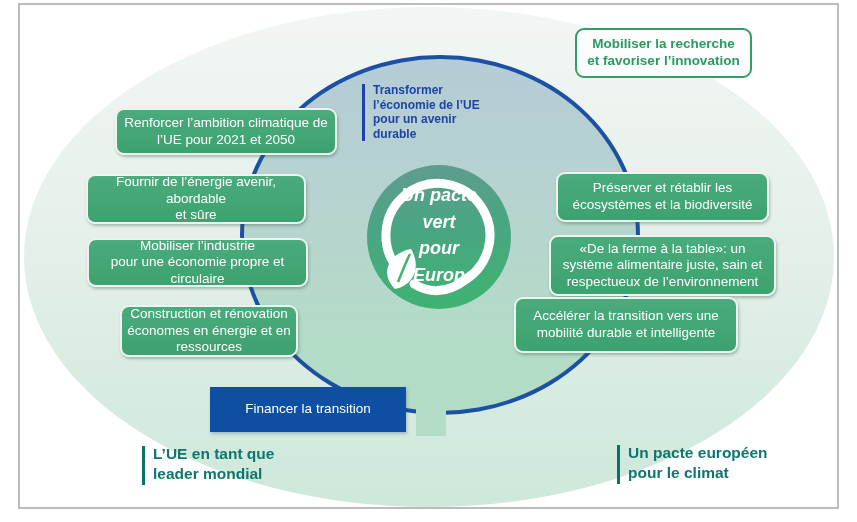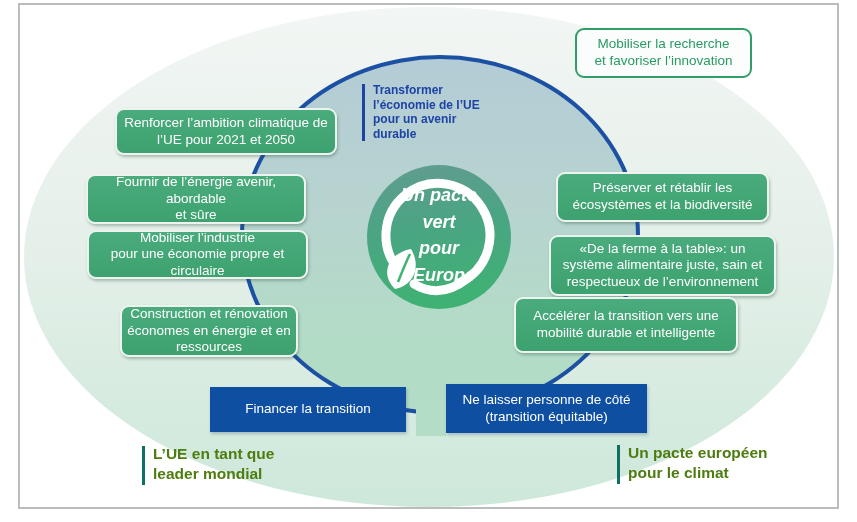--- a/index.html
+++ b/index.html
@@ -17,26 +17,26 @@
   .band{position:absolute;left:416px;top:398px;width:30px;height:38px;background:#b4ddc7;z-index:2;}
   .circle{position:absolute;left:367px;top:165px;width:144px;height:144px;border-radius:50%;
          background:linear-gradient(172deg,#629b91 0%,#4aa583 42%,#3db470 100%);z-index:3;}
   .circle svg{position:absolute;left:0;top:0;z-index:1;}
   .circle-label{position:relative;z-index:2;display:block;color:#ffffff;font-weight:bold;
          font-size:18px;line-height:1.48;text-align:center;padding-top:17px;white-space:pre-line;font-style:italic;}
   .bx{position:absolute;box-sizing:border-box;display:flex;align-items:center;justify-content:center;
          text-align:center;font-size:13.5px;line-height:1.23;white-space:pre-line;z-index:4;}
   .gbox{background:linear-gradient(180deg,#4aab7d,#3da26f);border:2px solid #edf4ef;border-radius:9px;
          color:#ffffff;box-shadow:1px 2px 3px rgba(45,85,65,.35);}
-  .wbox{background:rgba(252,254,253,.85);border:2px solid #2f9e68;border-radius:9px;color:#2a9a63;}
+  .wbox{background:rgba(252,254,253,.85);border:2px solid #2f9e68;border-radius:9px;color:#2a9a63;font-weight:bold;}
   .bbox{background:#0e4fa1;color:#ffffff;box-shadow:1px 2px 3px rgba(25,50,95,.25);}
   .heading{position:absolute;left:373px;top:83px;width:164px;color:#1d43a5;font-weight:bold;
          font-size:12px;line-height:1.22;white-space:pre-line;z-index:5;}
   .heading-bar{position:absolute;left:362px;top:84px;width:3px;height:57px;background:#1d43a5;z-index:5;}
-  .footer-label{position:absolute;color:#4d7c0f;font-weight:bold;font-size:15.5px;line-height:1.28;
+  .footer-label{position:absolute;color:#0f766e;font-weight:bold;font-size:15.5px;line-height:1.28;
          white-space:pre-line;z-index:5;}
   .footer-bar{position:absolute;width:3px;height:39px;background:#0a7164;z-index:5;}
 </style>
 </head>
 <body>
 
 <div class="root">
   <div class="frame">
     <div class="stage">
 
@@ -61,40 +61,38 @@
       <div class="heading">Transformer
 l’économie de l’UE
 pour un avenir
 durable</div>
 
       <div class="bx gbox" style="left:115px;top:108px;width:222px;height:47px">Renforcer l’ambition climatique de
 l’UE pour 2021 et 2050</div>
       <div class="bx gbox" style="left:86px;top:174px;width:220px;height:50px">Fournir de l’énergie avenir,
 abordable
 et sûre</div>
-      <div class="bx gbox" style="left:87px;top:230px;width:221px;height:49px">Mobiliser l’industrie
+      <div class="bx gbox" style="left:87px;top:238px;width:221px;height:49px">Mobiliser l’industrie
 pour une économie propre et
 circulaire</div>
       <div class="bx gbox" style="left:120px;top:305px;width:178px;height:52px">Construction et rénovation
 économes en énergie et en
 ressources</div>
 
       <div class="bx wbox" style="left:575px;top:28px;width:177px;height:50px">Mobiliser la recherche
 et favoriser l’innovation</div>
       <div class="bx gbox" style="left:556px;top:172px;width:213px;height:50px">Préserver et rétablir les
 écosystèmes et la biodiversité</div>
       <div class="bx gbox" style="left:549px;top:235px;width:227px;height:61px">«De la ferme à la table»: un
 système alimentaire juste, sain et
 respectueux de l’environnement</div>
       <div class="bx gbox" style="left:514px;top:297px;width:224px;height:56px">Accélérer la transition vers une
 mobilité durable et intelligente</div>
 
       <div class="bx bbox" style="left:210px;top:387px;width:196px;height:45px">Financer la transition</div>
-      <div class="bx bbox" style="left:446px;top:384px;width:201px;height:49px">Ne laisser personne de côté
-(transition équitable)</div>
 
       <div class="footer-bar" style="left:142px;top:446px"></div>
       <div class="footer-label" style="left:153px;top:444px">L’UE en tant que
 leader mondial</div>
 
       <div class="footer-bar" style="left:617px;top:445px"></div>
       <div class="footer-label" style="left:628px;top:443px">Un pacte européen
 pour le climat</div>
 
     </div>

